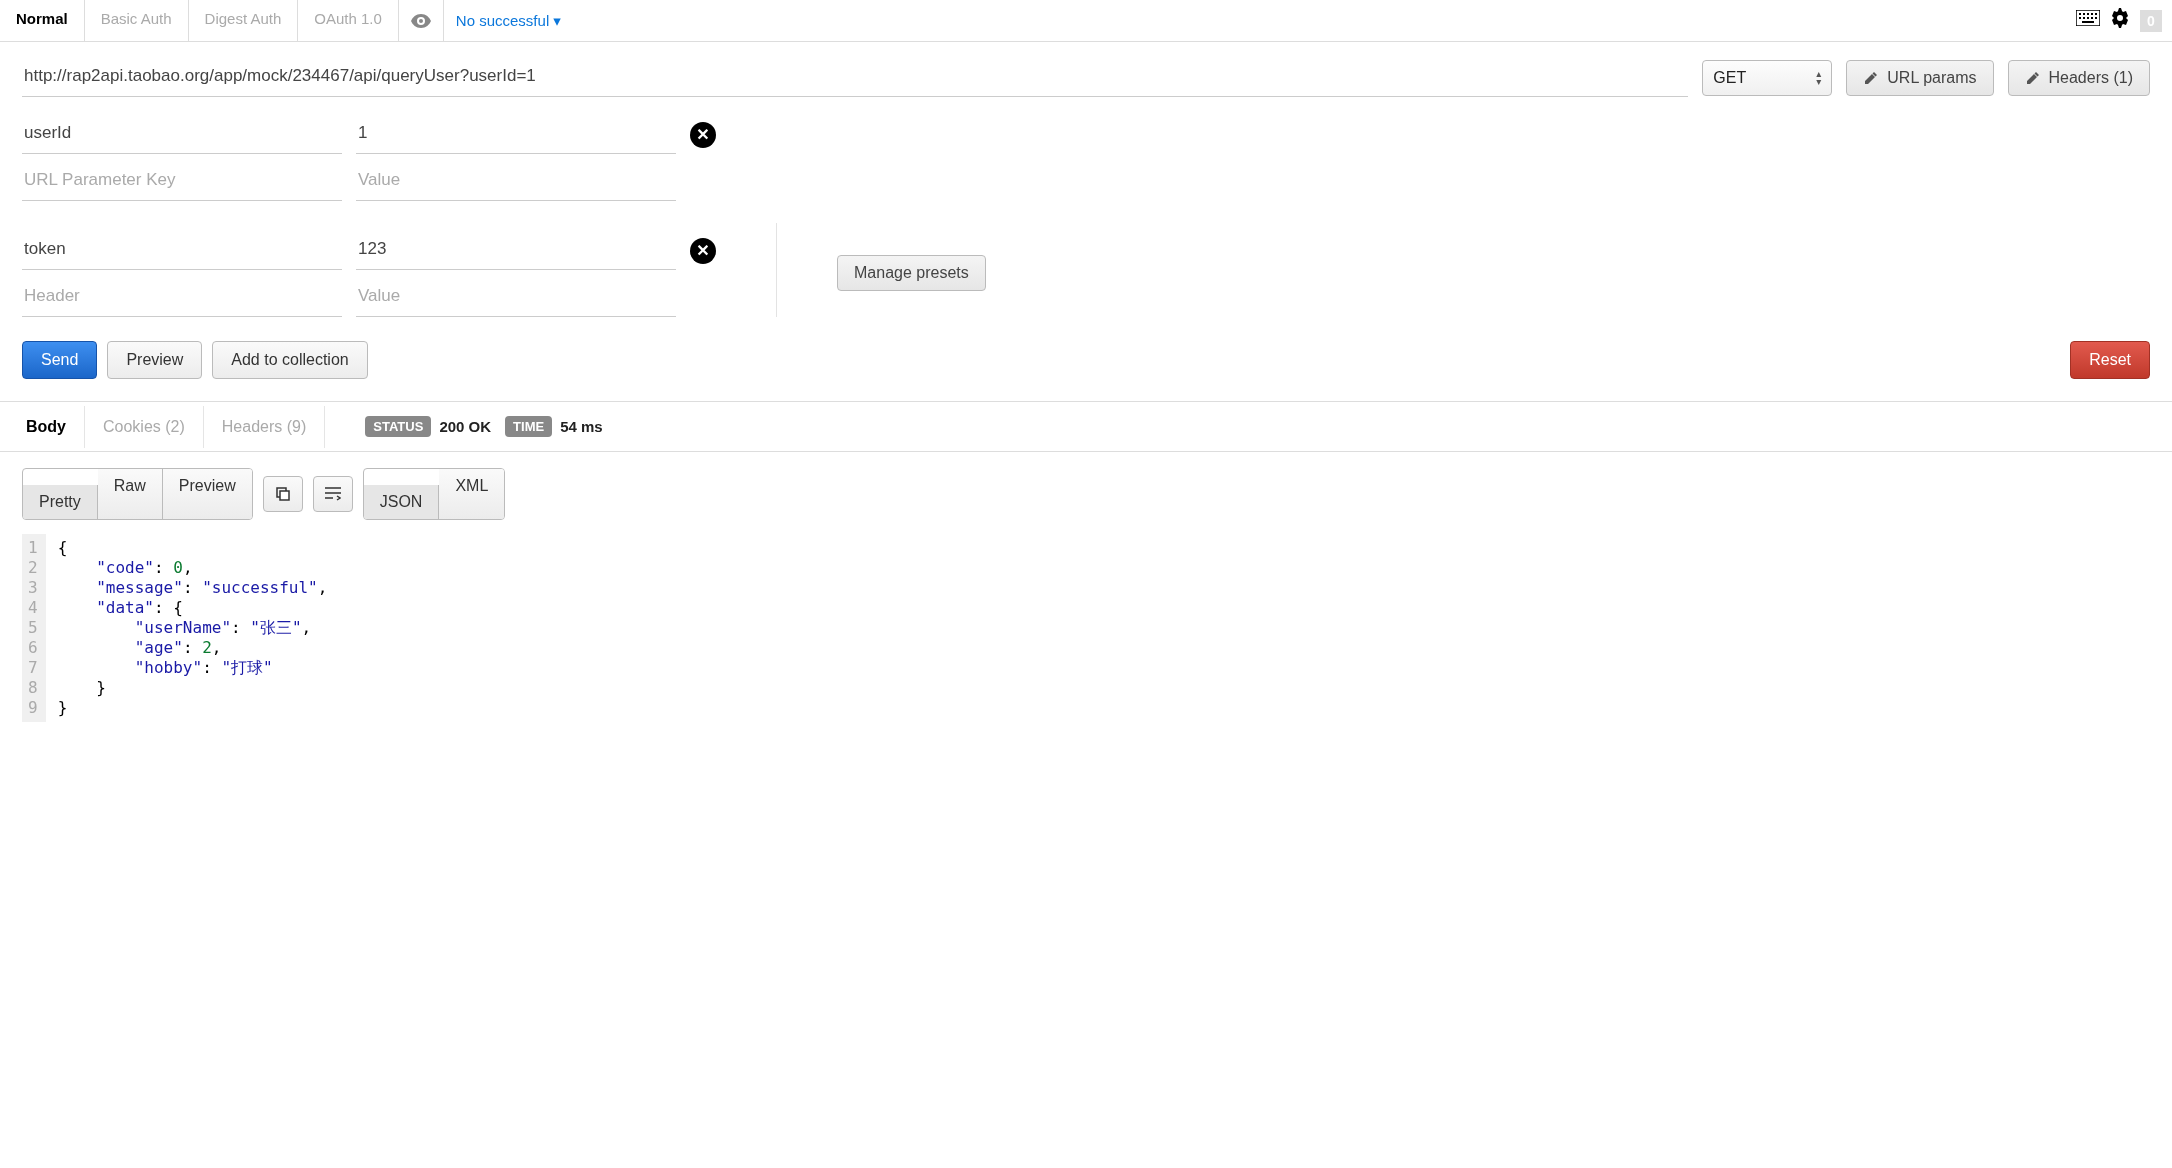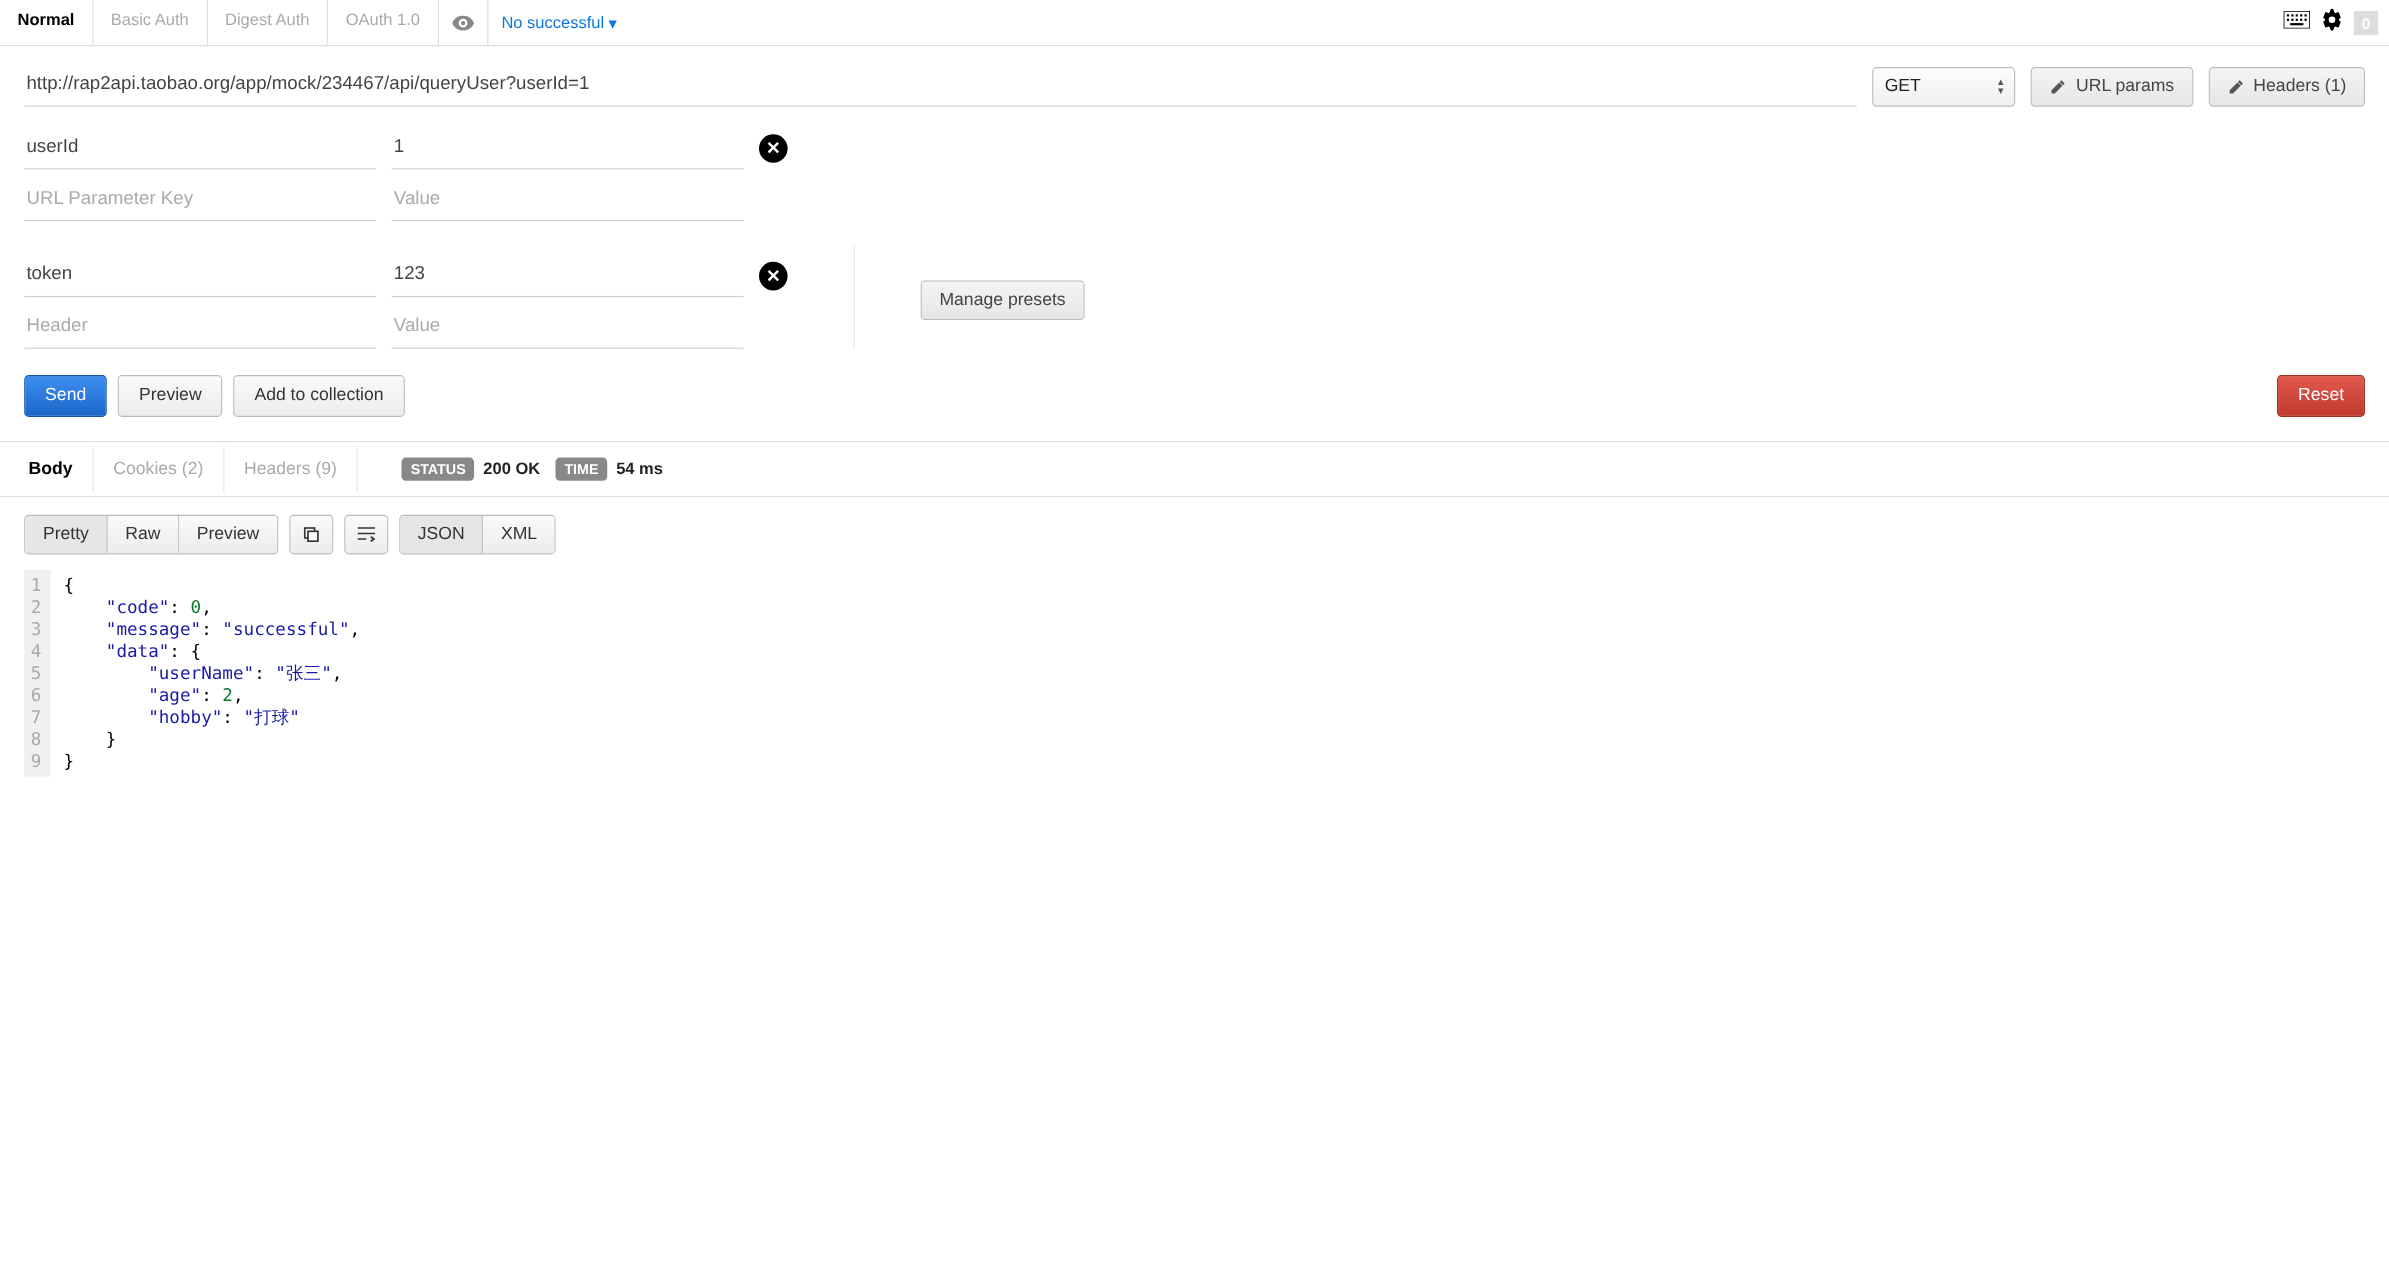--- a/index.html
+++ b/index.html
@@ -13,21 +13,21 @@
 .auth-tab.active { color: #000; font-weight: 600; }
 .eye-icon { display: flex; align-items: center; padding: 0 12px; color: #888; border-right: 1px solid #ddd; }
 .env-dropdown { display: flex; align-items: center; padding: 0 12px; color: #0b77db; cursor: pointer; font-size: 15px; }
 .env-dropdown .caret { margin-left: 4px; }
 .topbar-spacer { flex: 1; }
 .topbar-icons { display: flex; align-items: center; gap: 10px; padding-right: 10px; }
 .kbd-icon, .gear-icon { font-size: 18px; color: #000; cursor: pointer; }
 .badge0 { background: #ddd; color: #fff; width: 22px; height: 22px; display:flex; align-items:center; justify-content:center; font-weight:600; font-size:14px; }
 
 
-.urlrow { display: flex; align-items: flex-end; padding: 18px 22px 4px 22px; gap: 14px; }
+.urlrow { display: flex; align-items: flex-start; padding: 18px 22px 4px 22px; gap: 14px; }
 .url-input { flex: 1; border: none; border-bottom: 1px solid #ccc; font-size: 17px; padding: 6px 2px 10px 2px; color: #444; outline: none; }
 .method-select { position: relative; display:flex; align-items:center; justify-content:space-between; width: 130px; height: 36px; border: 1px solid #bbb; border-radius: 4px; padding: 0 10px; font-size: 16px; background: linear-gradient(#fdfdfd,#f0f0f0); cursor:pointer; }
 .method-select .arrows { font-size: 10px; line-height: 8px; color: #555; display:flex; flex-direction:column; }
 .pill-btn { display: inline-flex; align-items:center; gap:8px; height: 36px; padding: 0 16px; border: 1px solid #bbb; border-radius: 4px; background: linear-gradient(#f4f4f4,#e6e6e6); font-size:16px; cursor:pointer; color:#444; }
 .pill-btn svg{ width:16px; height:16px; }
 
 
 .editable-area { padding: 6px 22px 0 22px; }
 .pair-row { display: flex; align-items: center; gap: 14px; margin: 8px 0 0 0; max-width: 720px; }
 .pair-input { width: 320px; border: none; border-bottom: 1px solid #ccc; font-size: 17px; color: #444; padding: 8px 2px 10px 2px; outline:none; }
@@ -51,21 +51,21 @@
 .resp-tab.active { color:#000; font-weight:600; }
 .status-pills { margin-left: 40px; display:flex; align-items:center; gap:6px; font-size:15px; }
 .pill-label { background:#888; color:#fff; padding: 3px 8px; border-radius:4px; font-weight:600; font-size:13px; }
 .pill-value { padding: 0 8px 0 2px; font-weight:600; }
 
 
 .body-ctrls { display:flex; align-items:center; gap: 10px; padding: 16px 22px 10px 22px; }
 .seg-group { display:flex; border:1px solid #bbb; border-radius:4px; overflow:hidden; }
 .seg { padding: 8px 16px; font-size:16px; cursor:pointer; background: linear-gradient(#fafafa,#ececec); color:#333; border-right:1px solid #bbb; }
 .seg:last-child{border-right:none;}
-.seg.active { background:#e6e6e6; }
+.seg.active { background:#e6e6e6;margin-top:16px; }
 .square-btn { width:40px; height:36px; display:flex; align-items:center; justify-content:center; border:1px solid #bbb; border-radius:4px; background:linear-gradient(#fafafa,#ececec); cursor:pointer; font-size:15px; }
 
 
 .code-area { padding: 4px 22px 30px 22px; }
 .code-block { display:flex; font-family: Menlo, Consolas, monospace; font-size: 16px; line-height: 1.25; }
 .gutter { background:#f0f0f0; color:#aaa; text-align:right; padding: 4px 8px 4px 6px; user-select:none; }
 .gutter div{ height: 20px; }
 .code { padding: 4px 12px; white-space: pre; }
 .tok-key{ color:#1a1aa6; }
 .tok-str{ color:#1a1aa6; }

